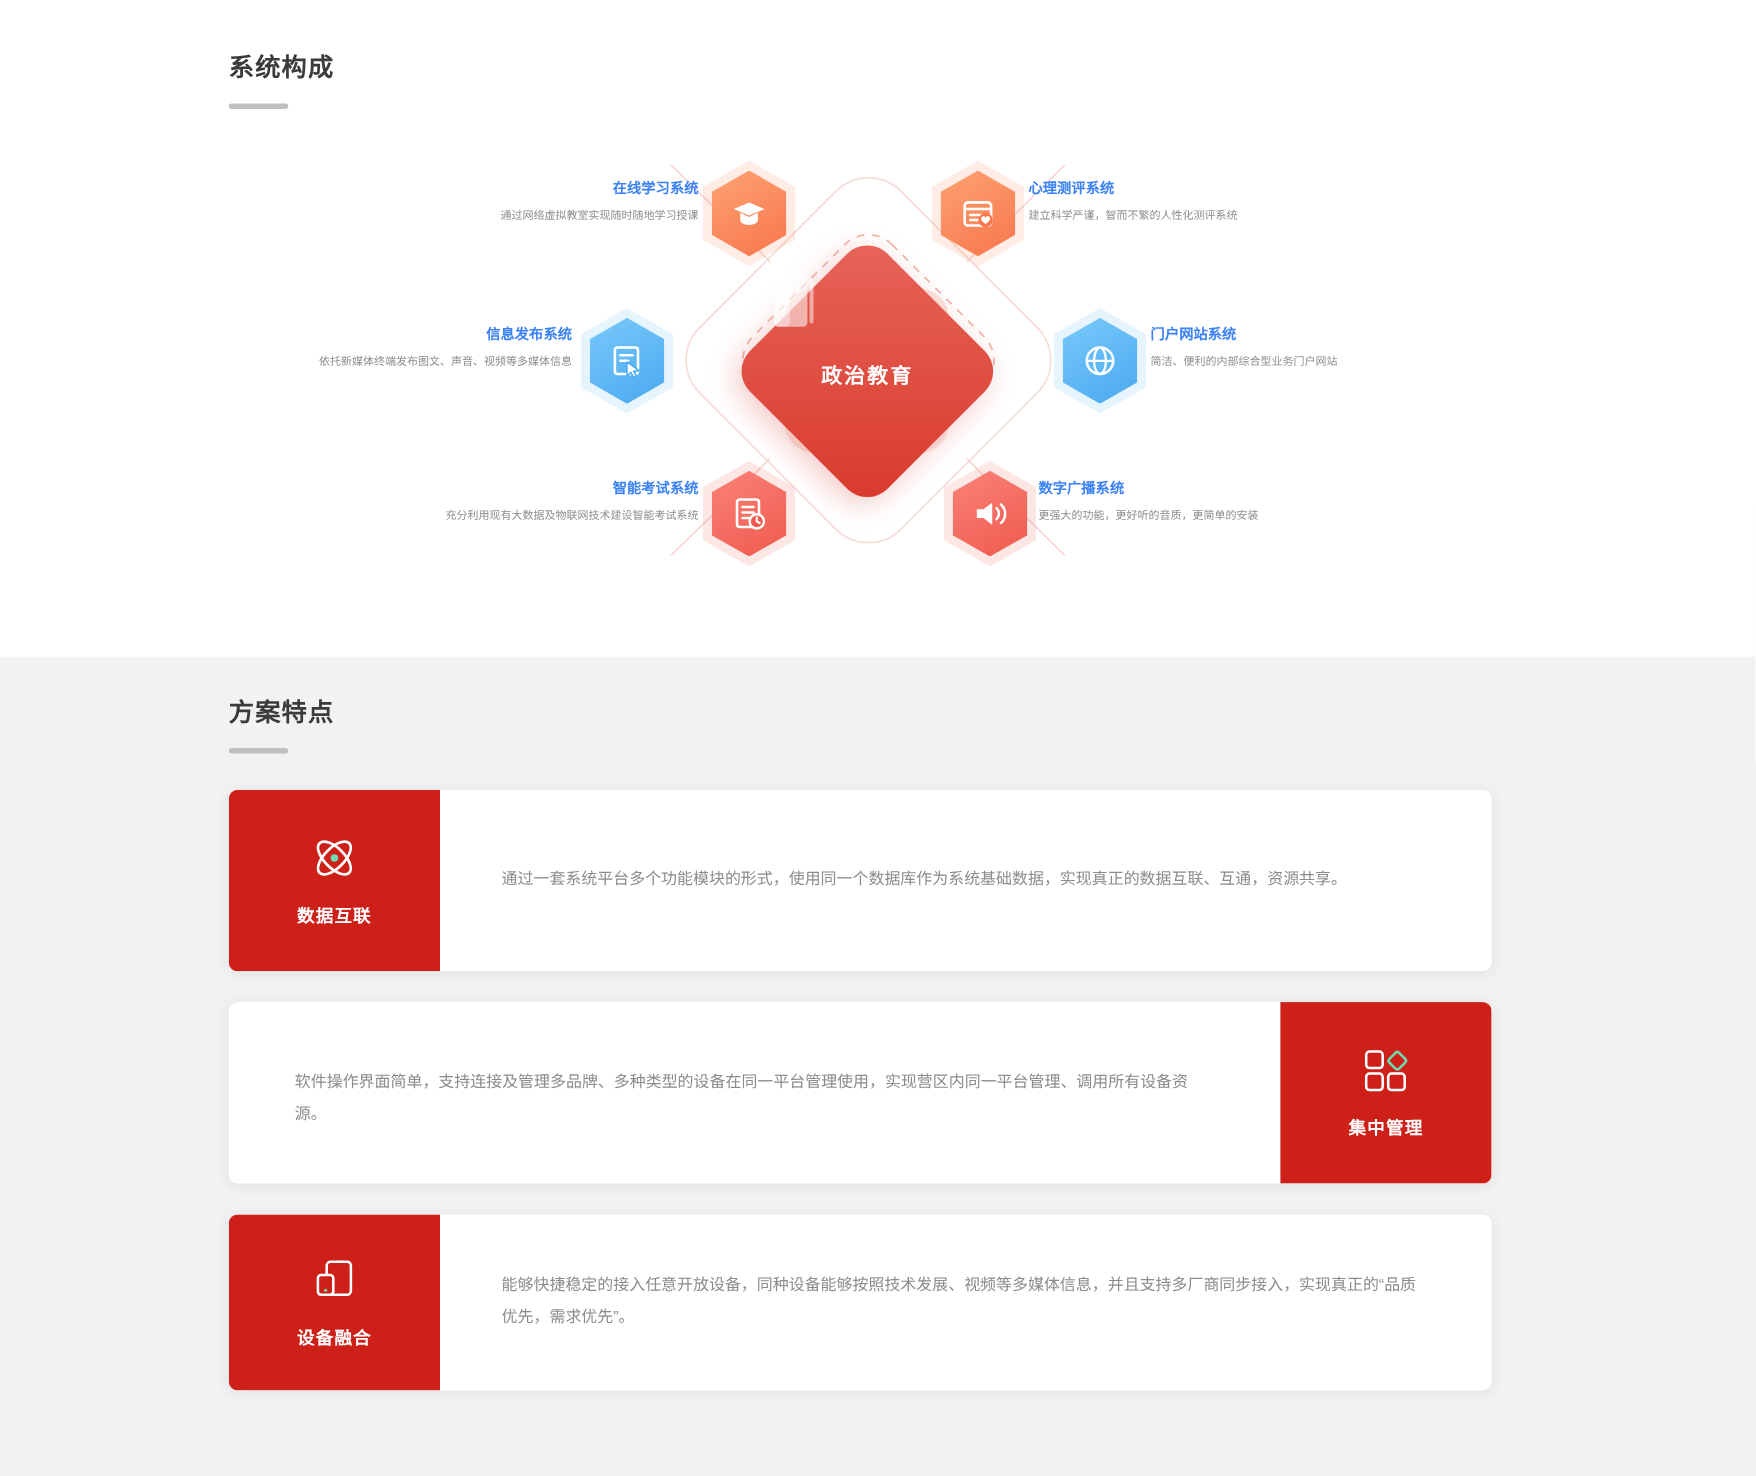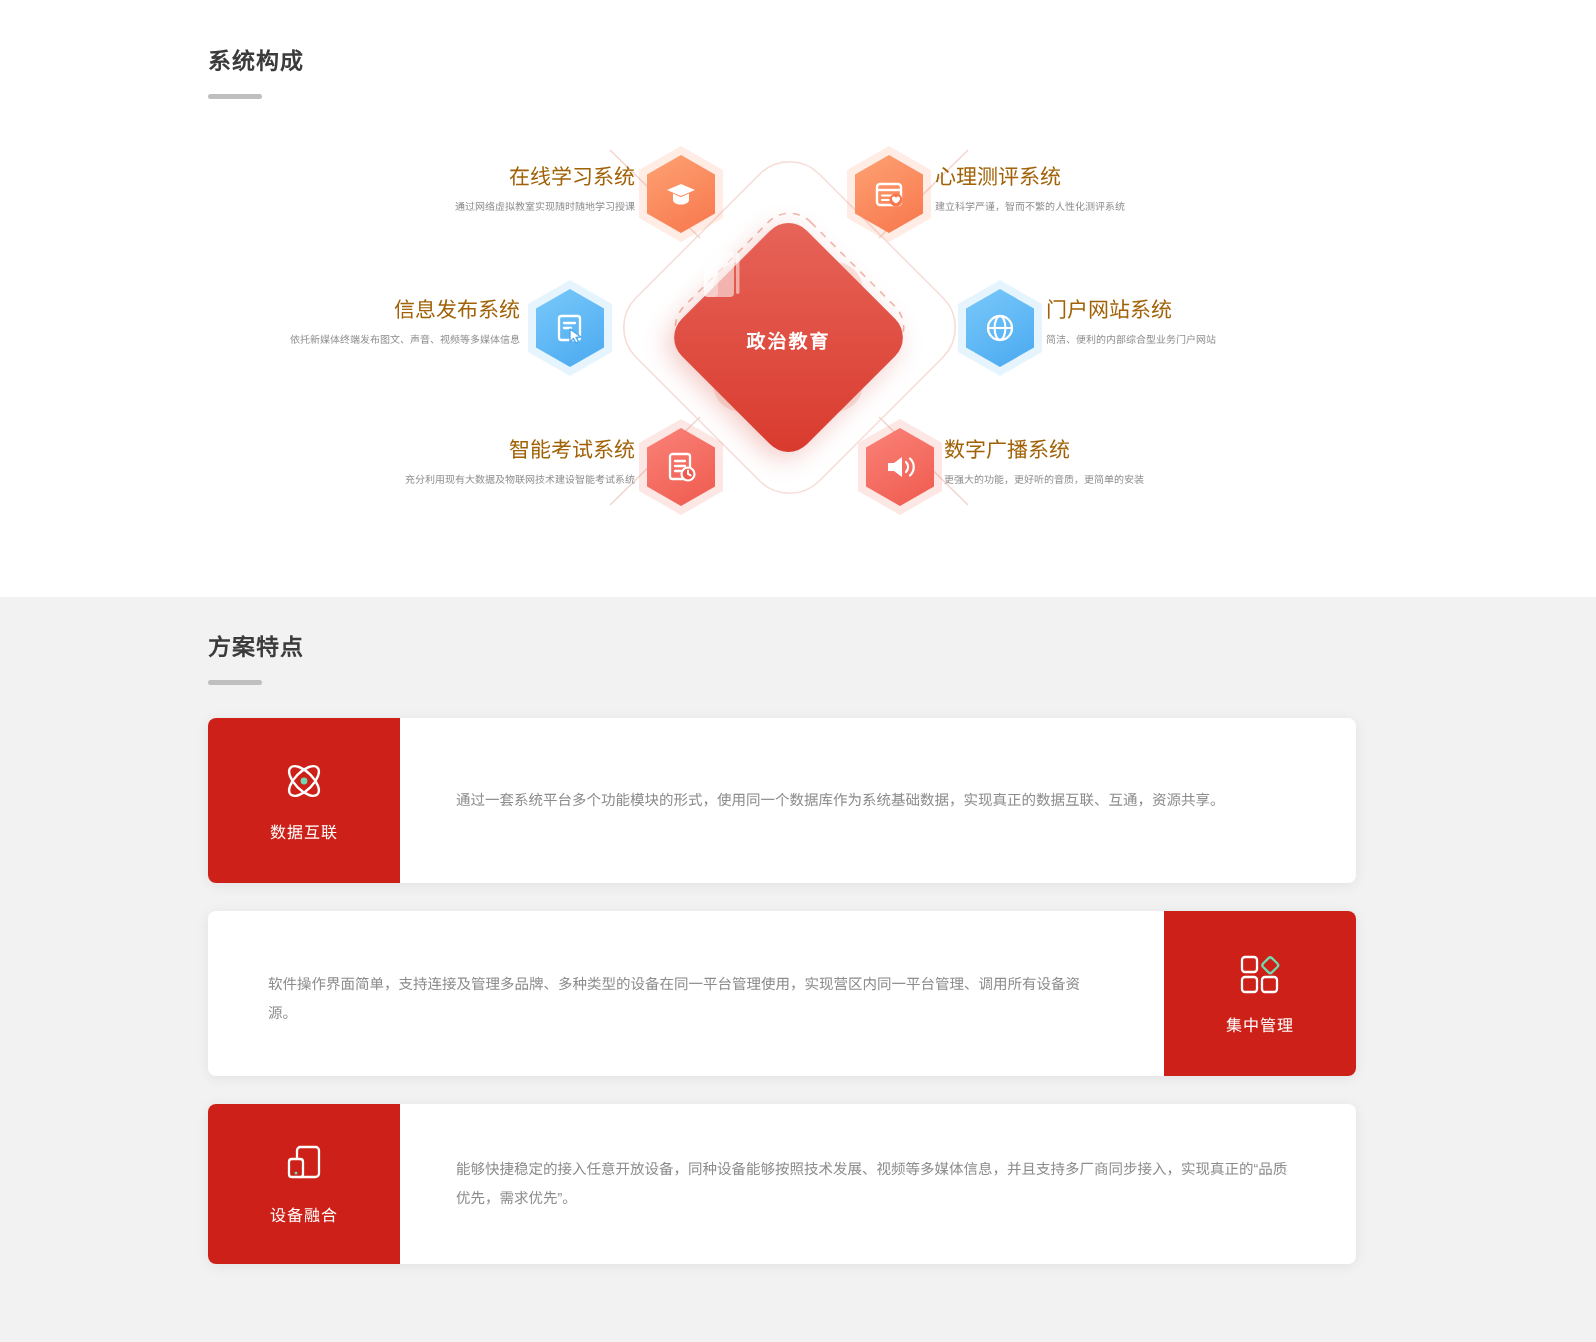--- a/index.html
+++ b/index.html
@@ -63,23 +63,23 @@
     position: absolute;
     left: -8px; top: -9px; right: -8px; bottom: -9px;
     clip-path: polygon(50% 0%, 100% 25%, 100% 75%, 50% 100%, 0% 75%, 0% 25%);
     opacity: .16;
   }
   .hex svg.glyph { position: relative; z-index: 2; }
 
   
   .node-text { position: absolute; }
   .node-text .node-title {
-    font-size: 21px;
-    font-weight: 400;
-    color: #a16207;
+    font-size: 13px;
+    font-weight: 700;
+    color: #3b82f6;
     line-height: 1.3;
   }
   .node-text .node-desc {
     margin-top: 10px;
     font-size: 10px;
     color: #8e8e8e;
     line-height: 1.4;
     white-space: nowrap;
   }
   .node-text.ta-right { text-align: right; }
@@ -143,21 +143,21 @@
     background: #cc2018;
     display: flex;
     flex-direction: column;
     align-items: center;
     justify-content: center;
     color: #fff;
   }
   .card-badge .badge-label {
     margin-top: 12px;
     font-size: 16px;
-    font-weight: 400;
+    font-weight: 700;
     letter-spacing: 1px;
   }
   .card-body {
     flex: 1 1 auto;
     display: flex;
     align-items: center;
     padding: 0 60px 0 56px;
   }
   .card-body p {
     font-size: 14.5px;

